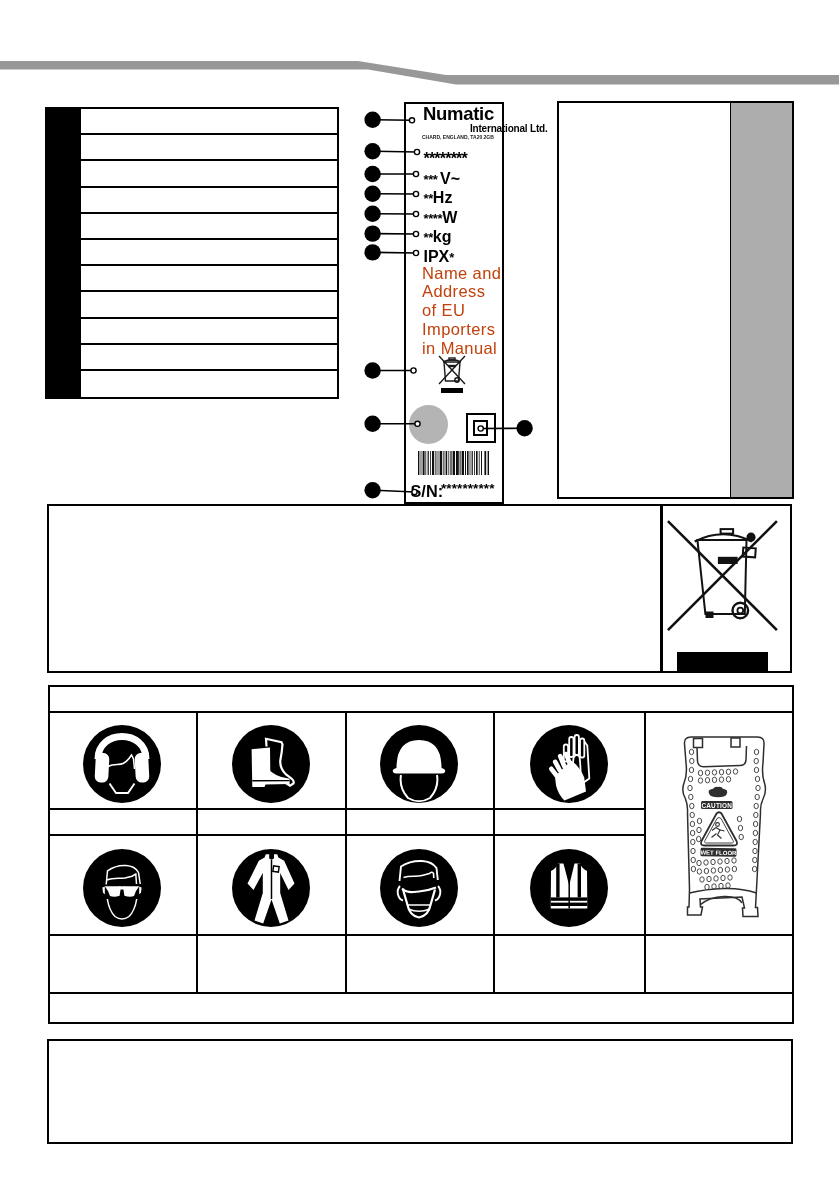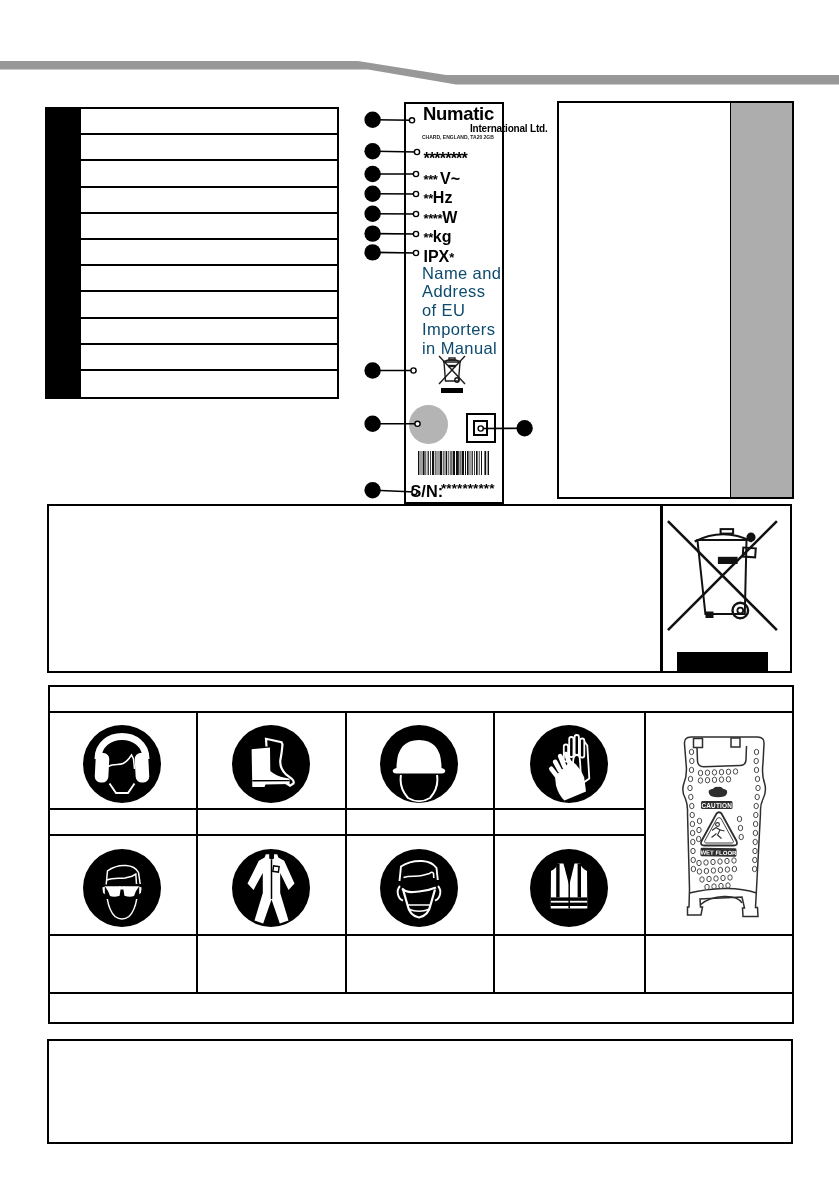--- a/index.html
+++ b/index.html
@@ -35,21 +35,21 @@
 <div class="abs ctr" style="left:405px;width:100px;top:105.5px;height:16px;line-height:16px;font-size:18.5px;font-weight:bold;letter-spacing:-0.3px;">Numatic</div>
 
 <div class="abs ctr" style="left:404px;width:100px;top:123px;height:11px;line-height:11px;font-size:10px;font-weight:bold;letter-spacing:-0.2px;padding-left:48px;">International Ltd.</div>
 
 <div class="abs ctr" style="left:404px;width:100px;top:133.5px;height:6px;line-height:6px;font-size:5px;font-weight:bold;color:#222;">CHARD, ENGLAND, TA20 2GB</div>
 
 <div class="abs ctr" style="left:405.5px;width:100px;top:150.5px;height:16px;line-height:16px;font-size:16px;letter-spacing:-0.8px;font-weight:bold;">********</div>
 
 <div class="abs ctr" style="left:405.5px;width:100px;top:169.5px;font-size:16px;line-height:18.5px;font-weight:bold;"><span style="font-size:13px;letter-spacing:-0.4px;margin-right:2.5px;">***</span>V~<br><span style="font-size:13px;letter-spacing:-0.4px;">**</span>Hz<br><span style="font-size:13px;letter-spacing:-0.4px;">****</span>W<br><span style="font-size:13px;letter-spacing:-0.4px;">**</span>kg<br>IPX<span style="font-size:13px;">*</span></div>
 
-<div class="abs ctr" style="left:404px;width:100px;top:263.6px;font-size:16.5px;line-height:18.8px;color:#0c4a6e;letter-spacing:0.4px;">Name and<br>Address<br>of EU<br>Importers<br>in Manual</div>
+<div class="abs ctr" style="left:404px;width:100px;top:263.6px;font-size:16.5px;line-height:18.8px;color:#c2410c;letter-spacing:0.4px;">Name and<br>Address<br>of EU<br>Importers<br>in Manual</div>
 
 <svg class="abs" style="left:437px;top:354px;" width="30" height="42" viewBox="0 0 30 42">
   <g stroke="#1a1a1a" fill="none" stroke-width="1.4">
     <path d="M7,8 L23,8 L21.5,27 L8.5,27 Z"></path>
     <path d="M6,8 Q15,3.5 24,8"></path>
     <rect x="12" y="4" width="6" height="2.2"></rect>
     <line x1="11" y1="12" x2="19" y2="12" stroke-width="2.4"></line>
     <circle cx="20" cy="26" r="2.2"></circle>
     <line x1="2" y1="2" x2="28" y2="30"></line>
     <line x1="28" y1="2" x2="2" y2="30"></line>

